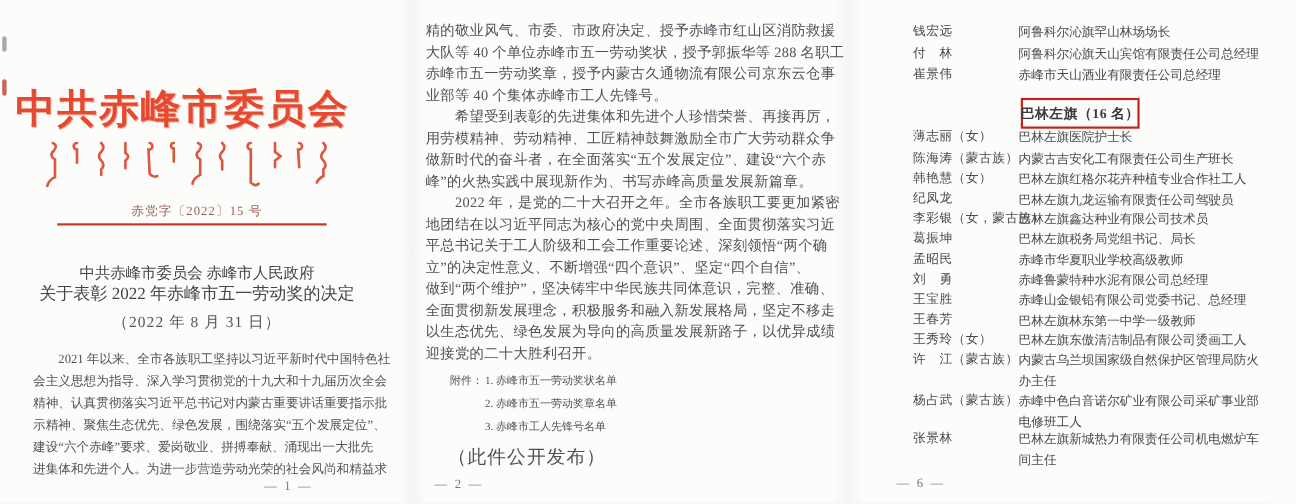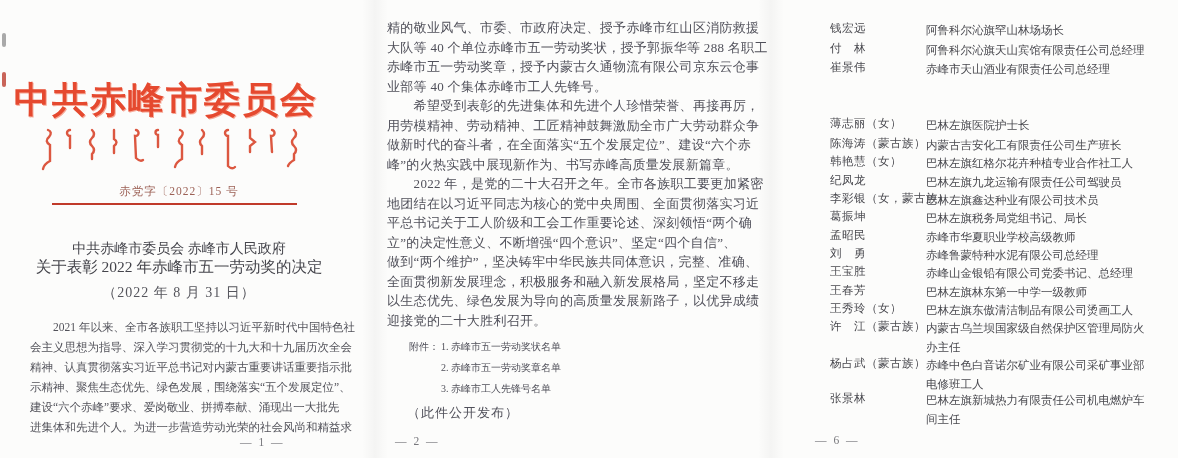--- a/index.html
+++ b/index.html
@@ -40,21 +40,21 @@
   
   .artifact{position:absolute;border-radius:2px;}
   #art-gray{left:2px;top:33px;width:4px;height:14px;background:#8d8d8d;opacity:.75;}
   #art-red{left:2px;top:72px;width:4px;height:15px;background:#c0493c;opacity:.85;}
   
   .body2{position:absolute;top:18px;left:2px;width:380px;
     font-size:13px;line-height:19.5px;letter-spacing:.3px;color:#50505a;white-space:nowrap;}
   .attach{position:absolute;top:336px;left:24px;font-size:10px;line-height:21px;color:#50505a;}
   .attach-row{display:flex;}
   .attach-items{margin-left:2px;}
-  .release{position:absolute;top:404px;left:22px;font-size:13px;color:#50505a;letter-spacing:1px;}
+  .release{position:absolute;top:404px;left:22px;font-size:17px;color:#50505a;letter-spacing:1px;}
   #pn2{top:435px;left:10px;}
   
   .p3-row{position:absolute;left:0;width:393px;font-size:11.5px;color:#49494f;}
   .p3-name{position:absolute;left:45px;white-space:nowrap;letter-spacing:.5px;}
   .p3-desc{position:absolute;left:129px;width:255px;line-height:18.5px;white-space:nowrap;margin-left:12px;}
   .section-box{
     position:absolute;top:89px;left:143px;width:104px;height:24px;
     border:2.5px solid #c2231b;display:flex;align-items:center;justify-content:center;
     font-size:12.5px;font-weight:bold;color:#3a3a40;letter-spacing:.5px;white-space:nowrap;
   }
@@ -152,20 +152,23 @@
     </div>
     <div class="p3-row" style="top:41px">
       <span class="p3-name">付　林</span>
       <div class="p3-desc">阿鲁科尔沁旗天山宾馆有限责任公司总经理</div>
     </div>
     <div class="p3-row" style="top:60px">
       <span class="p3-name">崔景伟</span>
       <div class="p3-desc">赤峰市天山酒业有限责任公司总经理</div>
     </div>
 
+    <div class="section-box">
+      <span>巴林左旗（16 名）</span>
+    </div>
 
     <div class="p3-row" style="top:116px">
       <span class="p3-name">薄志丽（女）</span>
       <div class="p3-desc">巴林左旗医院护士长</div>
     </div>
     <div class="p3-row" style="top:136px">
       <span class="p3-name">陈海涛（蒙古族）</span>
       <div class="p3-desc">内蒙古吉安化工有限责任公司生产班长</div>
     </div>
     <div class="p3-row" style="top:154px">

